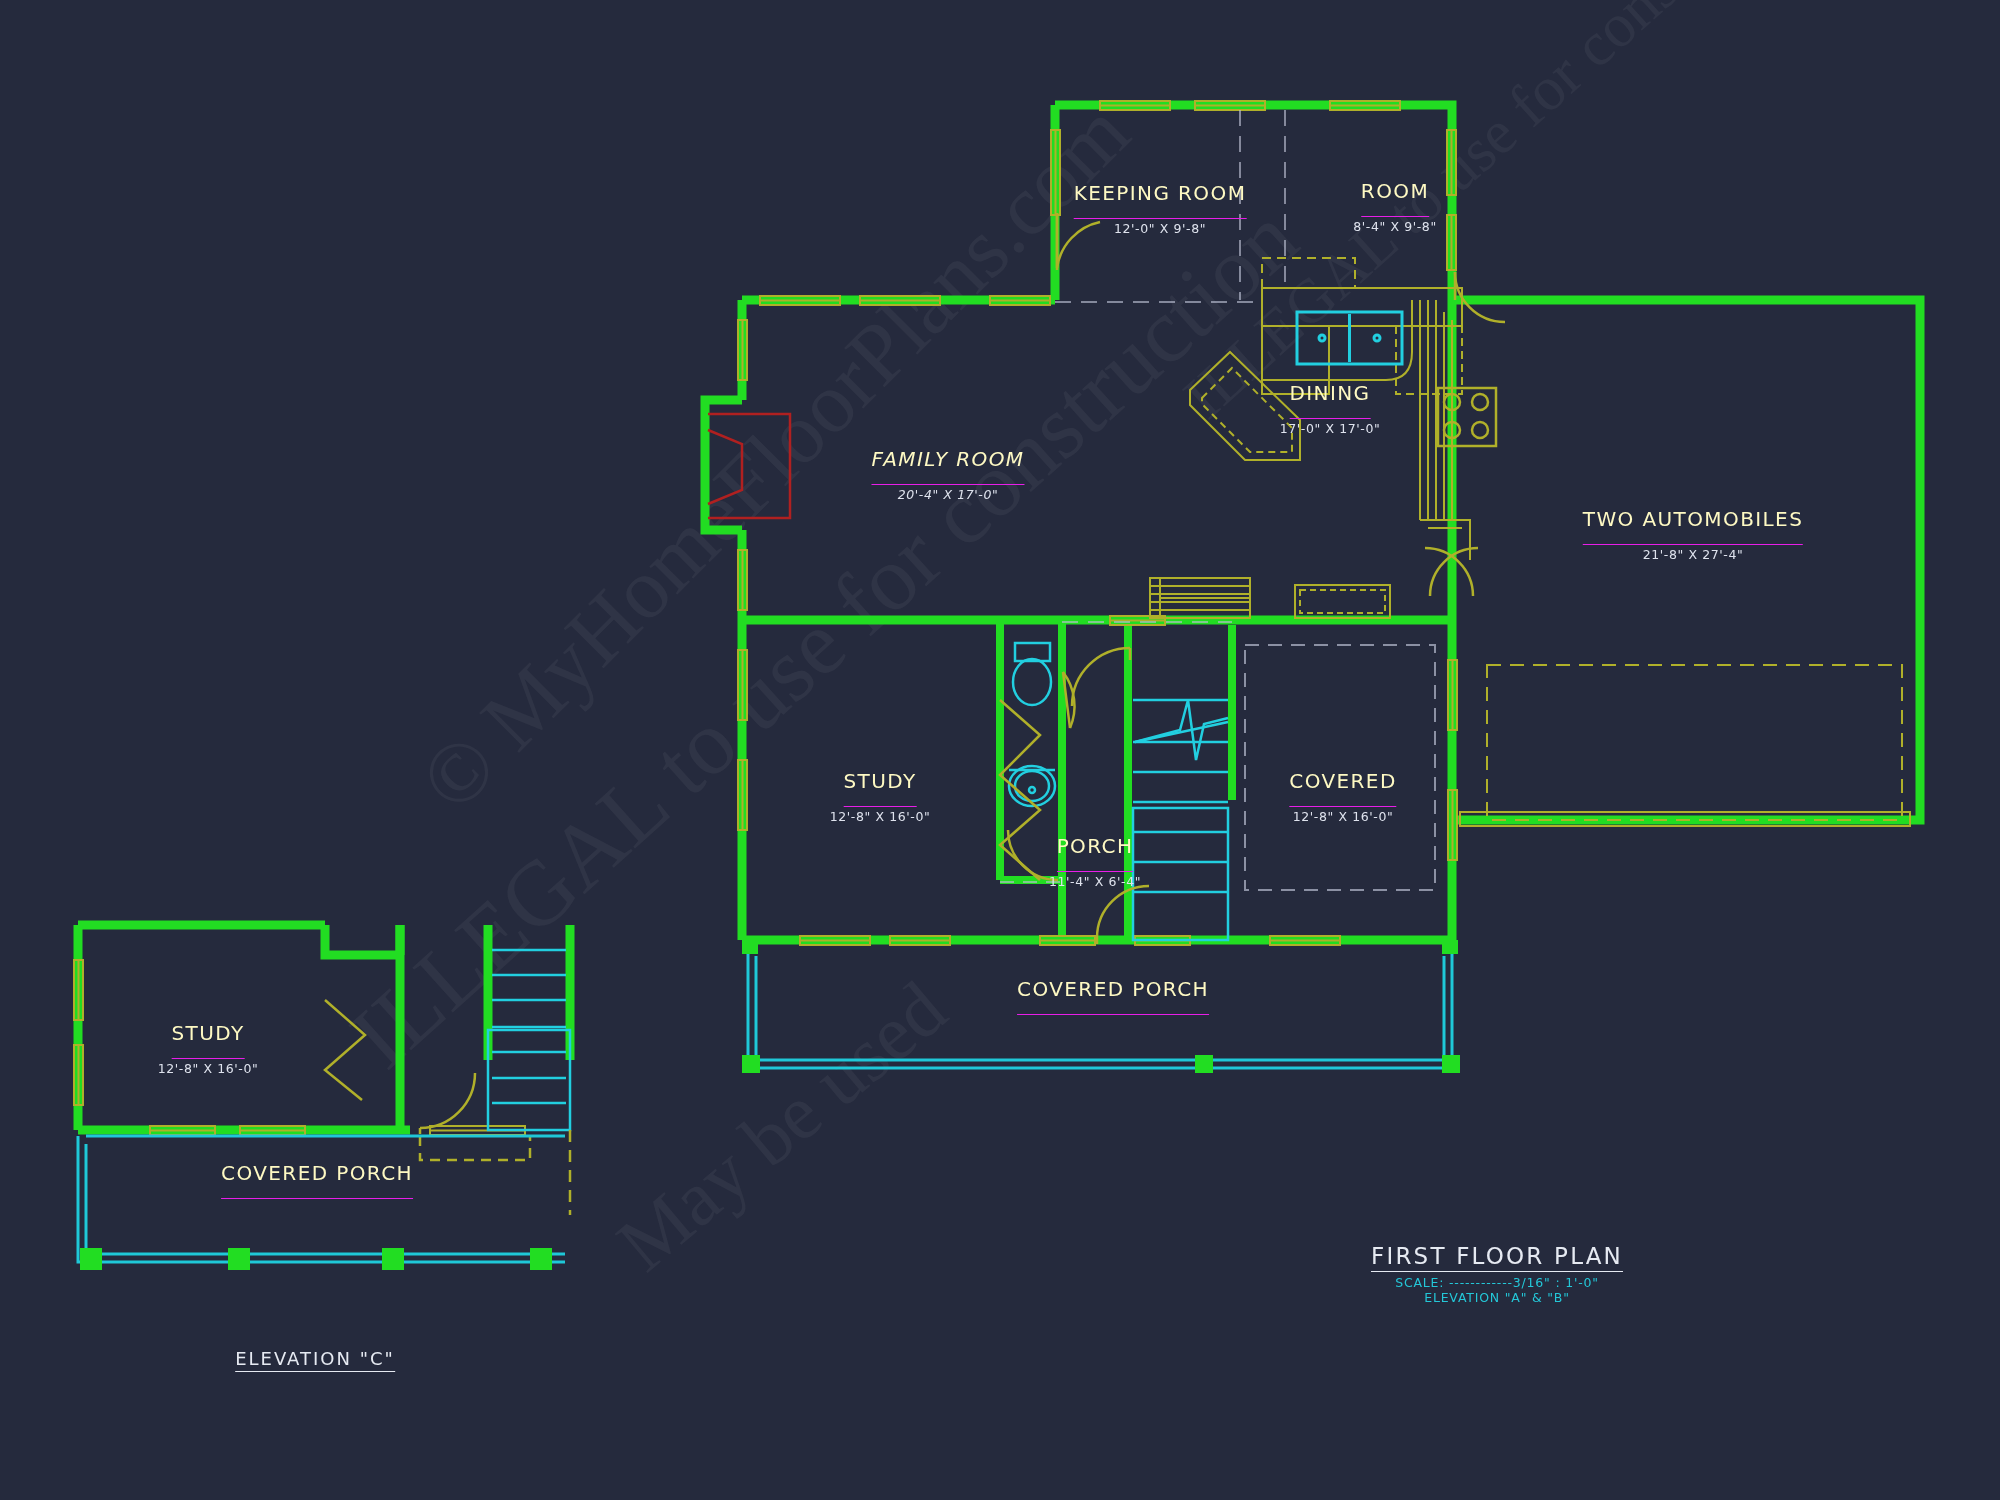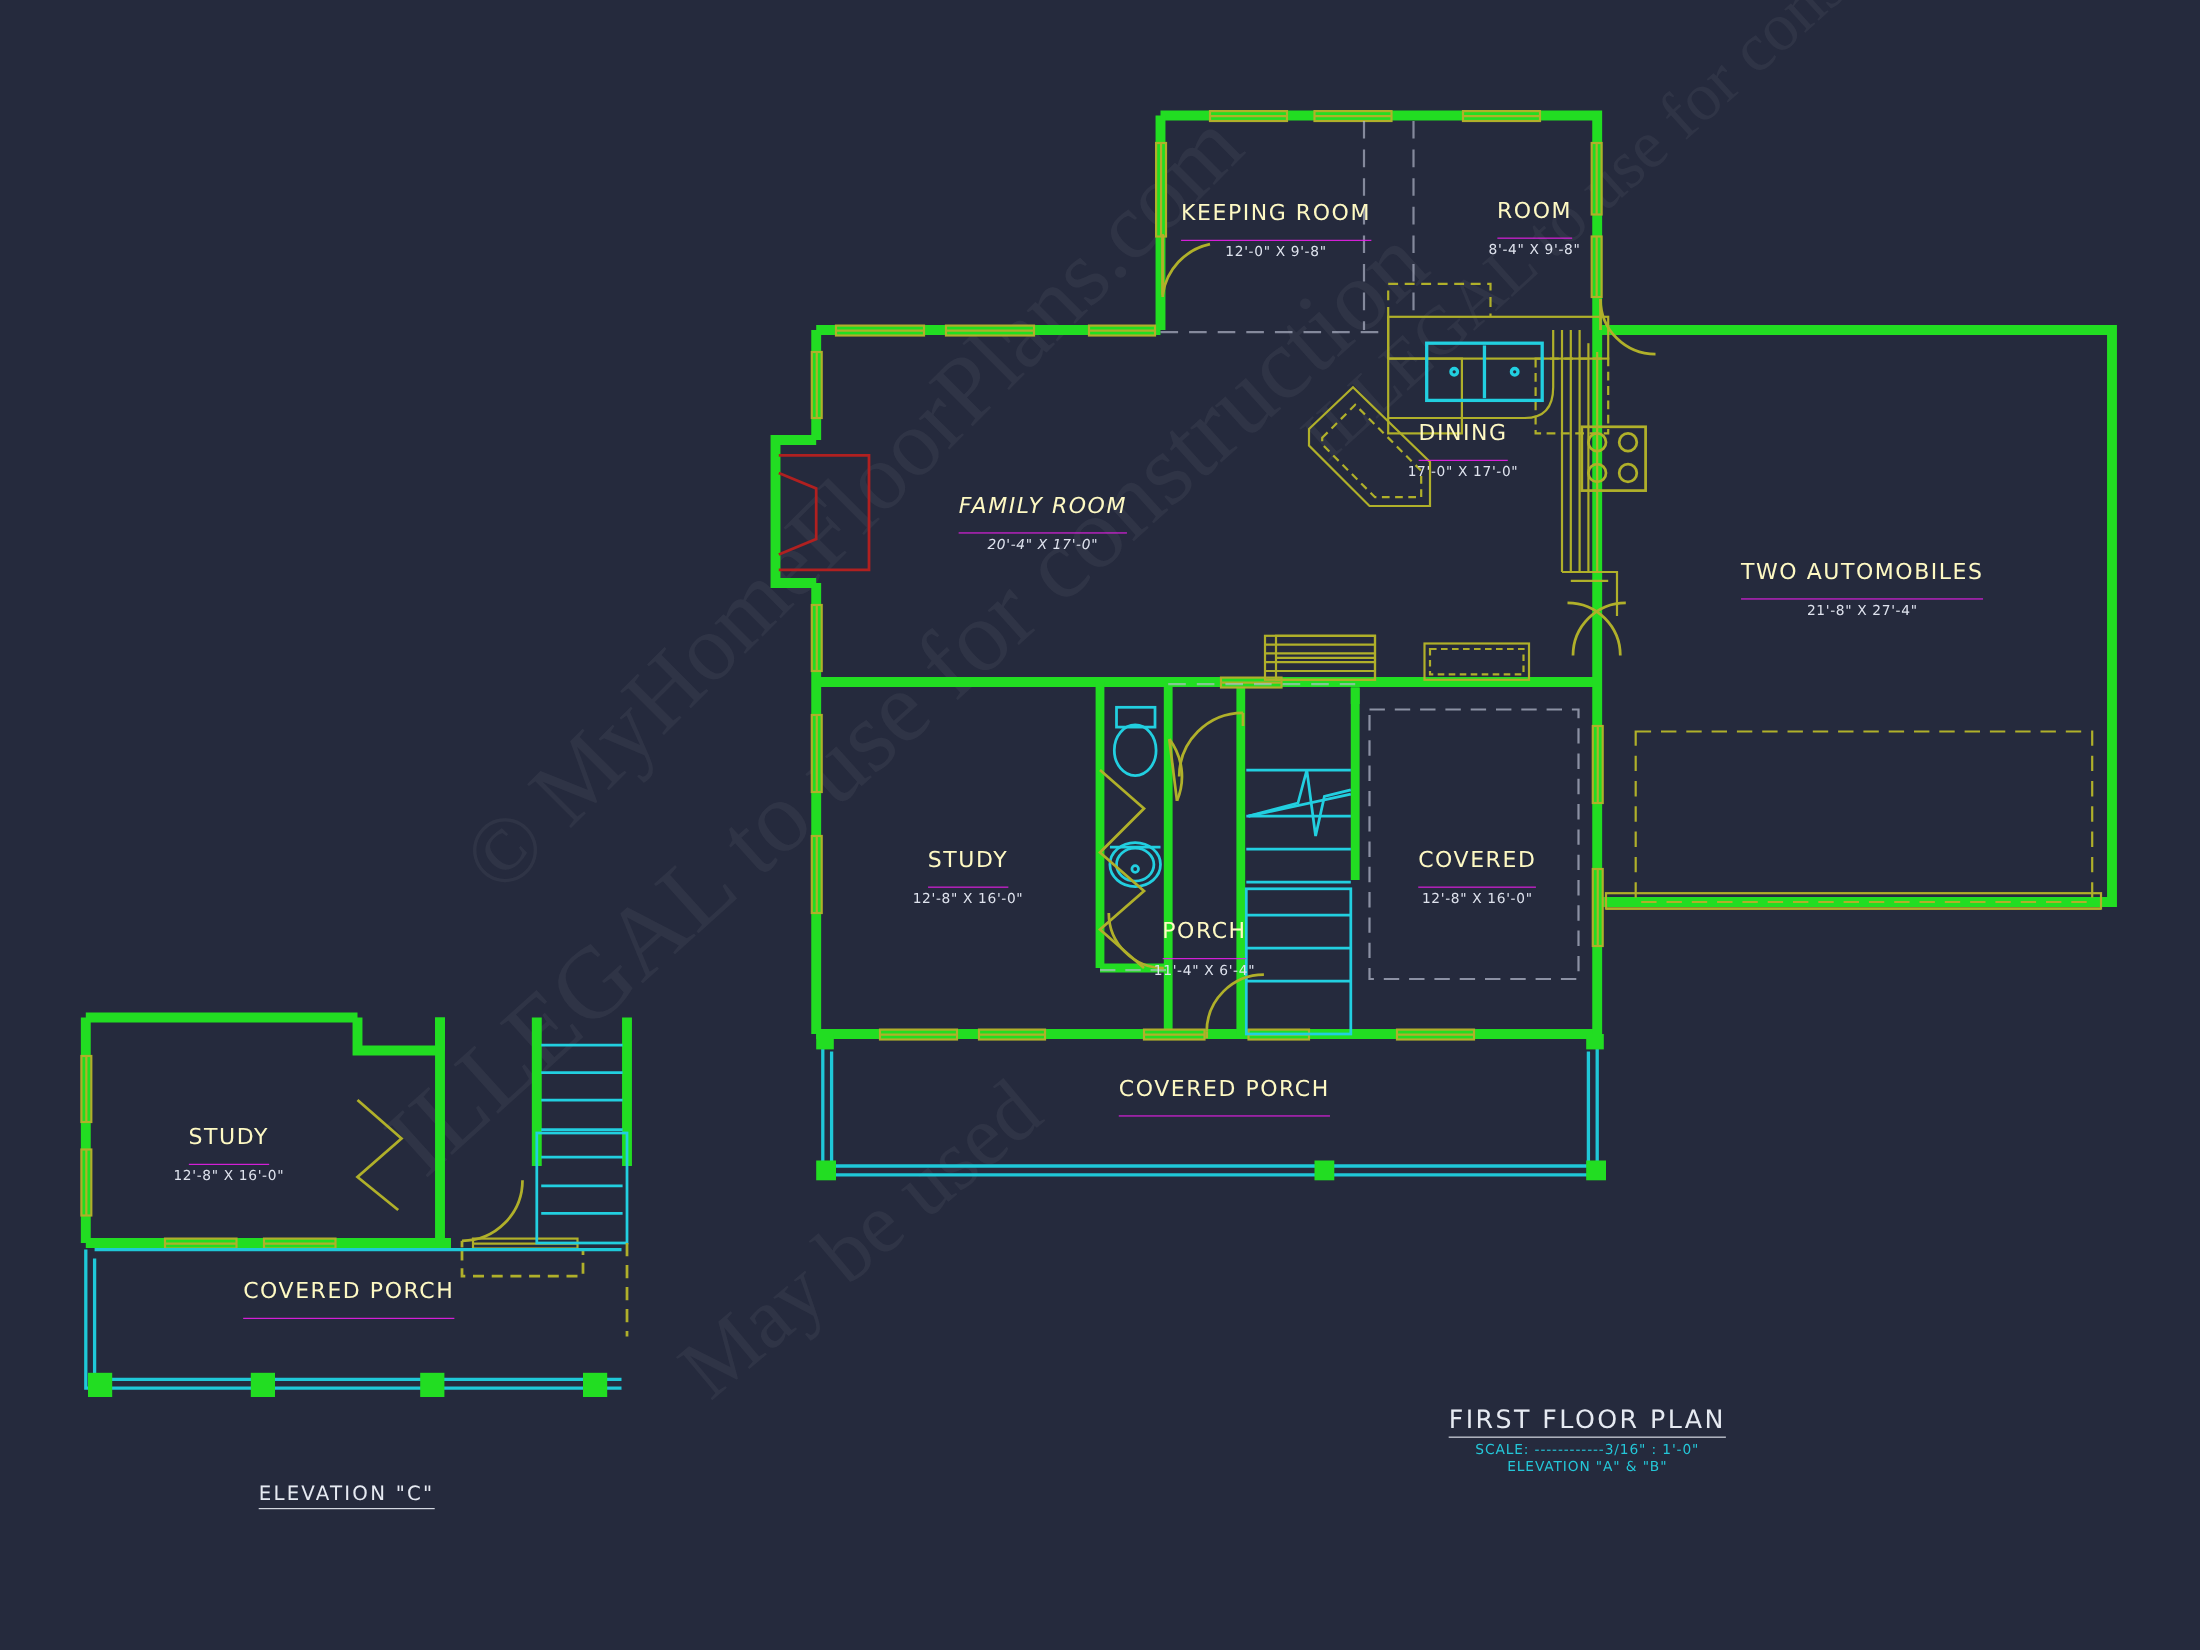--- a/index.html
+++ b/index.html
@@ -371,21 +371,21 @@
     <div class="rmname">COVERED PORCH</div>
   </div>
   <div class="lbl" style="left:208px;top:1022px;">
     <div class="rmname">STUDY</div>
     <div class="rmdim">12'-8" X 16'-0"</div>
   </div>
   <div class="lbl" style="left:317px;top:1162px;">
     <div class="rmname">COVERED PORCH</div>
   </div>
 
-  <div class="titleblk" style="left:1443px;top:1243px;margin-top:35px;">
+  <div class="titleblk" style="left:1497px;top:1243px;">
     <div class="t-main">FIRST FLOOR PLAN</div>
     <div class="t-sub">SCALE: ------------3/16" : 1'-0"</div>
     <div class="t-sub2">ELEVATION "A" &amp; "B"</div>
   </div>
 
   <div class="elevlbl" style="left:315px;top:1348px;">
     <span>ELEVATION "C"</span>
   </div>
 
 </div>

